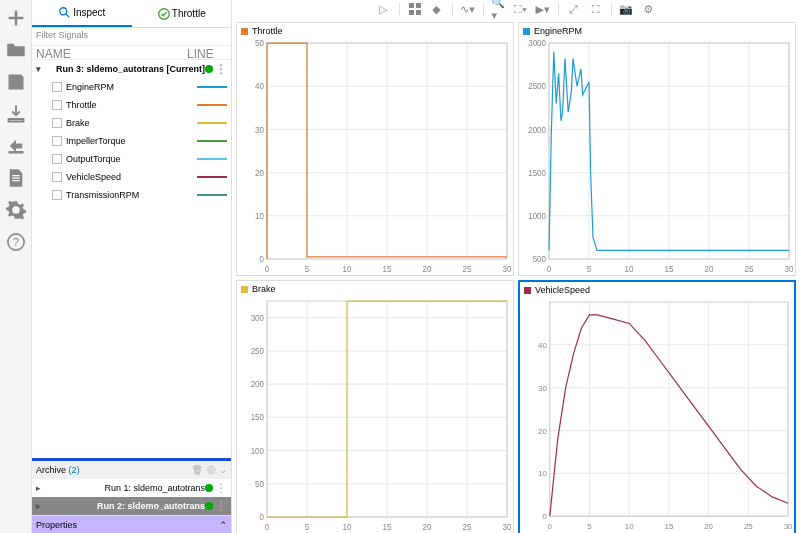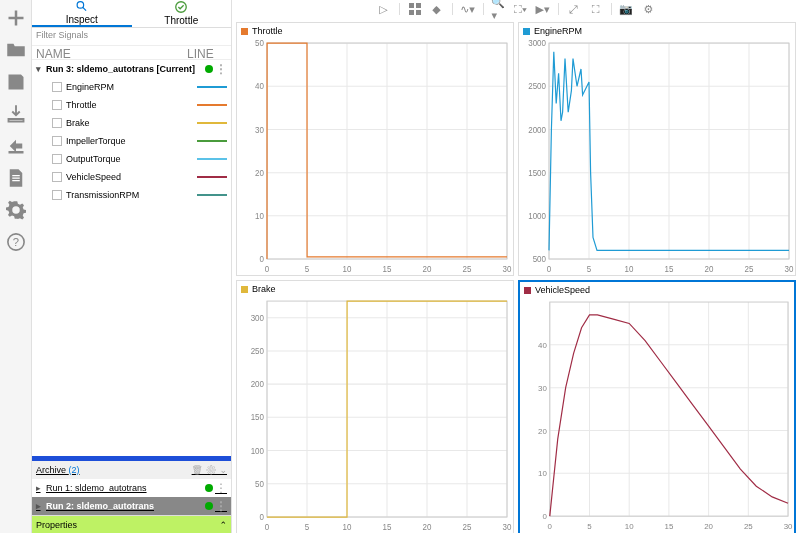--- a/index.html
+++ b/index.html
@@ -1,44 +1,44 @@
 <!DOCTYPE html>
 <html><head>
 <meta charset="utf-8">
 <style>
 * { box-sizing: border-box; margin: 0; padding: 0; font-family: Arial, sans-serif; }
 body { width: 800px; height: 533px; background: #fff; display: flex; overflow: hidden; }
 .left-toolbar { width: 32px; background: #f5f5f5; border-right: 1px solid #e0e0e0; display: flex; flex-direction: column; align-items: center; padding-top: 8px; gap: 12px; }
 .tb-icon { width: 20px; height: 20px; display: flex; align-items: center; justify-content: center; color: #666; cursor: pointer; }
 .sidebar { width: 200px; display: flex; flex-direction: column; border-right: 1px solid #e0e0e0; }
 .tabs { display: flex; height: 28px; border-bottom: 1px solid #ddd; }
-.tab { flex: 1; display: flex; flex-direction: column; align-items: center; justify-content: flex-start; font-size: 10px; cursor: pointer; gap: 1px; }
+.tab { flex: 1; display: flex; flex-direction: row; align-items: center; justify-content: center; font-size: 10px; cursor: pointer; gap: 1px; }
 .tab.active { border-bottom: 2px solid #0076d6; }
 .tab-icon { width: 14px; height: 14px; }
 .filter { height: 18px; font-size: 9px; padding: 2px 4px; color: #888; border-bottom: 1px solid #eee; }
 .header-row { display: flex; height: 14px; font-size: 12px; color: #888; padding: 1px 4px; border-bottom: 1px solid #eee; }
 .header-row span:first-child { flex: 1; }
 .header-row span:last-child { width: 40px; }
 .run-row { display: flex; align-items: center; height: 18px; font-size: 9px; padding: 0 4px; }
 .run-row.bold { font-weight: bold; }
 .run-row.selected { background: #888; color: #fff; }
 .run-row .arrow { width: 10px; color: #555; }
-.run-row .txt { flex: 1; overflow: hidden; white-space: nowrap; text-overflow: ellipsis; }
+.run-row .txt { flex: 1; overflow: hidden; white-space: nowrap; text-overflow: ellipsis; text-align: right; }
 .dot { width: 8px; height: 8px; border-radius: 50%; background: #0a0; margin-right: 2px; }
 .dots { color: #aaa; font-size: 12px; line-height: 6px; }
 .signal-row { display: flex; align-items: center; height: 18px; font-size: 9px; padding-left: 20px; }
 .signal-row .cb { width: 10px; height: 10px; border: 1px solid #bbb; margin-right: 4px; }
 .signal-row .sig-name { flex: 1; }
 .signal-row .line { width: 30px; height: 2px; margin-right: 4px; }
-.archive-sec { border-top: 5px solid #1d4ed8; text-decoration: underline; }
+.archive-sec { border-top: 3px solid #1d4ed8; }
 .archive-hdr { display: flex; align-items: center; height: 18px; font-size: 9px; padding: 0 4px; background: #f0f0f0; }
 .archive-hdr .txt { flex: 1; }
 .archive-hdr .cnt { color: #0076d6; }
 .archive-hdr .icons { color: #aaa; display: flex; gap: 3px; }
-.props { height: 18px; font-size: 9px; padding: 2px 4px; background: #bef264; border-top: 1px solid #ddd; display: flex; align-items: center; }
+.props { height: 18px; font-size: 9px; padding: 2px 4px; background: #c4b5fd; border-top: 1px solid #ddd; display: flex; align-items: center; }
 .props .txt { flex: 1; }
 .main { flex: 1; display: flex; flex-direction: column; }
 .top-toolbar { height: 18px; display: flex; align-items: center; justify-content: center; gap: 8px; padding: 2px; }
 .tt-icon { width: 14px; height: 14px; color: #888; display: flex; align-items: center; justify-content: center; cursor: pointer; font-size: 11px; }
 .tt-sep { width: 1px; height: 12px; background: #ddd; }
 .plot-grid { flex: 1; display: grid; grid-template-columns: 1fr 1fr; grid-template-rows: 1fr 1fr; gap: 4px; padding: 4px; }
 .plot { border: 1px solid #ddd; display: flex; flex-direction: column; position: relative; }
 .plot.selected { border: 2px solid #0076d6; }
 .plot-title { height: 16px; display: flex; align-items: center; font-size: 9px; padding: 0 4px; gap: 4px; }
 .plot-title .sq { width: 7px; height: 7px; }

